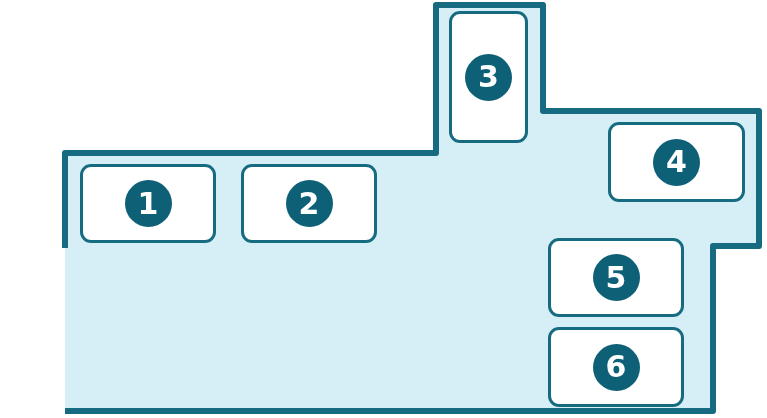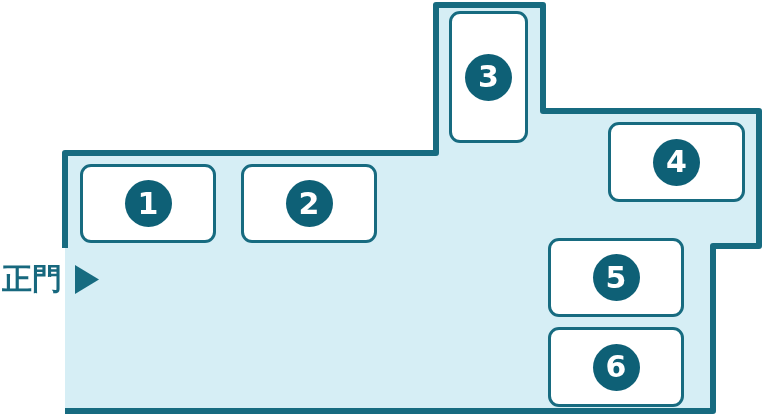--- a/index.html
+++ b/index.html
@@ -84,20 +84,14 @@
   <div class="building b4">
     <span class="badge">4</span>
   </div>
   <div class="building b5">
     <span class="badge">5</span>
   </div>
   <div class="building b6">
     <span class="badge">6</span>
   </div>
 
-  <div class="gate">
-    <span class="gate-text">正門</span>
-    <svg class="gate-arrow" width="24" height="29" viewBox="0 0 24 29">
-      <polygon points="0,0 24,14.5 0,29" fill="#176b80"></polygon>
-    </svg>
-  </div>
 
 </div>
 
 </body></html>

